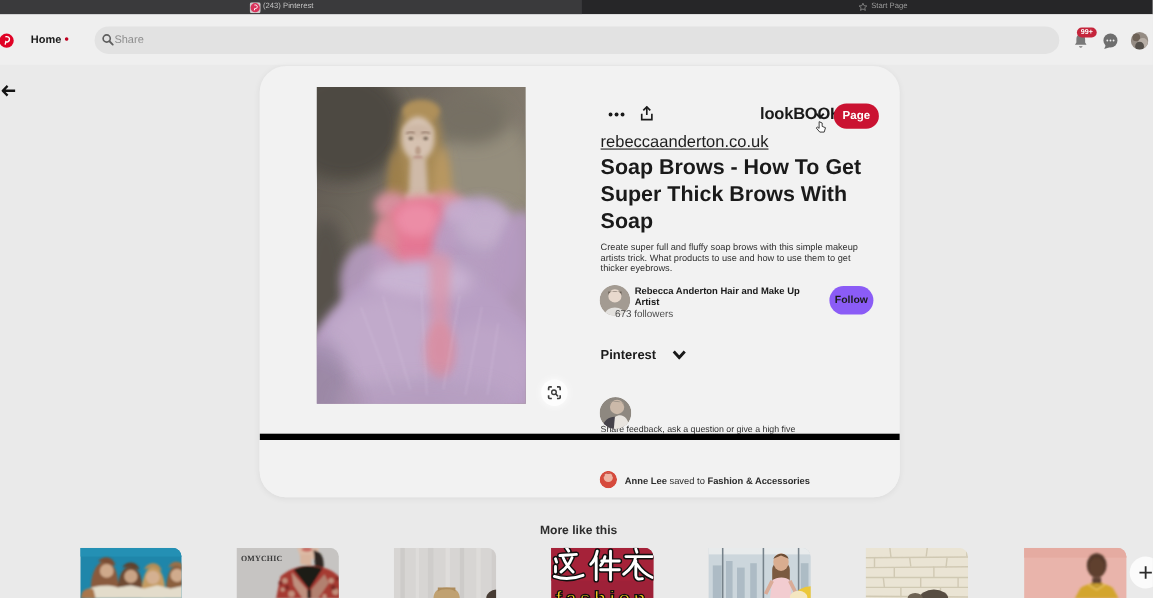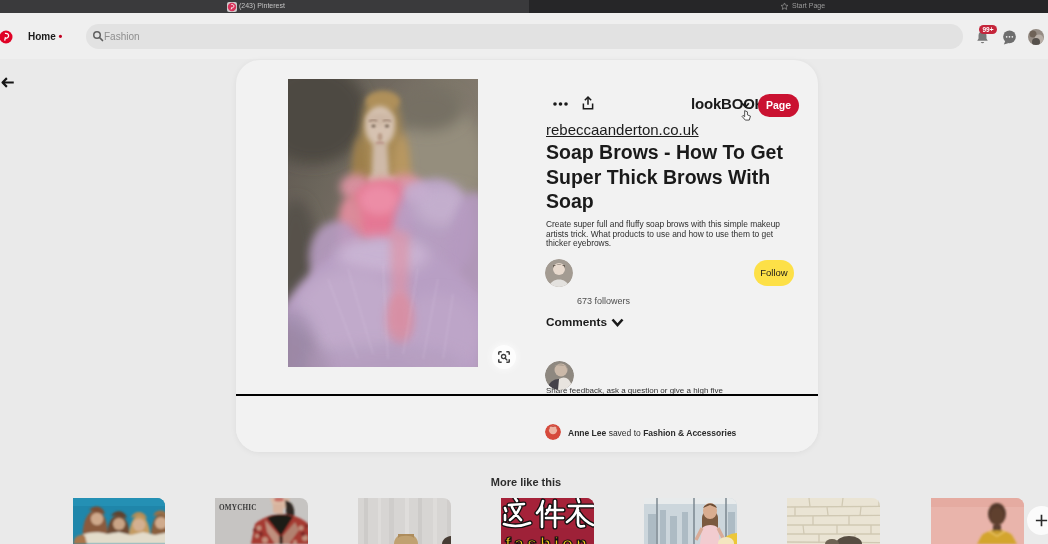--- a/index.html
+++ b/index.html
@@ -30,30 +30,30 @@
   #dots { left:26px; top:41px; }
   #lookbook { left:164px; top:35px; font-size:15px; font-weight:bold; color:#1a1a1a; letter-spacing:-0.2px; }
   #savebtn { left:231px; top:34px; width:41px; height:23px; background:#ca1231; border-radius:12px;
       color:#fff; font-size:10.5px; font-weight:bold; text-align:center; line-height:23px; }
   #link { left:19px; top:61px; font-size:15px; color:#1c1c1c; text-decoration:underline; }
   #title { left:19px; top:80px; width:260px; font-size:19.5px; line-height:24.5px; font-weight:bold;
       color:#1a1a1a; white-space:nowrap; }
   #desc { left:19px; top:160px; width:250px; font-size:8.4px; line-height:9.7px; color:#2e2e2e; white-space:nowrap; }
   #uplavatar { left:18px; top:199px; width:28px; height:28px; border-radius:50%; overflow:hidden; }
   #uplname { left:50px; top:200px; font-size:8.6px; line-height:9.5px; font-weight:bold; color:#1a1a1a; white-space:nowrap; }
-  #uplfol { left:50px; top:220px; font-size:9px; color:#4e4e4e;margin-top:16px; }
-  #followbtn { left:227px; top:200px; width:40px; height:26px; background:#fde047; border-radius:13px;
-      color:#1a1a1a; font-size:9.5px; font-weight:normal; text-align:center; line-height:26px; }
+  #uplfol { left:32px; top:220px; font-size:9px; color:#4e4e4e; }
+  #followbtn { left:227px; top:200px; width:40px; height:26px; background:#8b5cf6; border-radius:13px;
+      color:#1a1a1a; font-size:9.5px; font-weight:bold; text-align:center; line-height:26px; }
   #commhdr { left:19px; top:255px; font-size:11.8px; font-weight:bold; color:#1a1a1a; }
   #sharefb { left:19px; top:281px; font-size:8px; color:#2e2e2e;margin-top:45px; }
   #commavatar { left:18px; top:301px; width:29px; height:29px; border-radius:50%; overflow:hidden; }
   #comminput { left:54px; top:302px; width:217px; height:29px; background:#fafafa;
      border:1px solid #dcdcdc; border-radius:15px; }
   #comminput span { position:absolute; left:14px; top:8px; font-size:10px; color:#9b9b9b; }
-  #cardfoot { left:0px; top:334px; width:582px; height:58px; border-top:2px solid #000000;
+  #cardfoot { left:0px; top:334px; width:582px; height:58px; border-top:6px solid #000000;
      border-radius:0 0 24px 24px; background:#f2f2f2; }
   #annerow { left:309px; top:28px; height:16px; }
   #anneavatar { left:0px; top:0px; width:16px; height:16px; border-radius:50%; }
   #annetxt { left:23px; top:4px; font-size:8.5px; color:#2b2b2b; white-space:nowrap; }
 
   #backarrow { left:0px; top:75px; }
   #morelike { left:2px; top:476px; width:1048px; text-align:center; font-size:11px; font-weight:bold; color:#2d2d2d; }
 
   .thumb { position:absolute; top:498px; height:46px; border-radius:8px 8px 0 0; overflow:hidden;padding-left:40px; }
   #plusbtn { left:1027px; top:506px; width:29px; height:29px; border-radius:50%; background:#fbfbfb; }
@@ -82,21 +82,21 @@
   <svg class="abs" style="left:-1px;top:30px" width="14" height="14" viewBox="0 0 14 14">
     <circle cx="7" cy="7" r="6.5" fill="#e00225"></circle>
     <path d="M5.9 3.4 C8.4 2.9 10.1 4.3 9.5 6.4 C9 8.1 7.2 8.5 6.3 7.9 L5.7 10.6" stroke="#fff" stroke-width="1.3" fill="none"></path>
   </svg>
   <div id="home" class="abs">Home <span style="color:#c00020;font-size:11px;">•</span></div>
   <div id="searchpill" class="abs"></div>
   <svg class="abs" style="left:92px;top:30px" width="12" height="12" viewBox="0 0 24 24">
     <circle cx="10" cy="10" r="6.5" fill="none" stroke="#5f5f5f" stroke-width="3"></circle>
     <path d="M15 15 L21 21" stroke="#5f5f5f" stroke-width="3.4" stroke-linecap="round"></path>
   </svg>
-  <div id="searchtxt" class="abs">Fashion</div>
+  <div id="searchtxt" class="abs">Share</div>
 
   <svg class="abs" style="left:974px;top:29px" width="17" height="17" viewBox="0 0 24 24">
     <path d="M12 3 C8.6 3 6.4 5.6 6.4 9 L6.4 13.5 L4.6 16.5 L19.4 16.5 L17.6 13.5 L17.6 9 C17.6 5.6 15.4 3 12 3 Z" fill="#787878"></path>
     <path d="M9.6 18.4 a2.5 2.5 0 0 0 4.8 0 Z" fill="#787878"></path>
   </svg>
   <div class="abs" style="left:979px;top:25px;width:18px;height:9px;background:#c5253b;border-radius:5px;color:#fff;font-size:6.5px;font-weight:bold;text-align:center;line-height:9px;">99+</div>
 
   <svg class="abs" style="left:1001px;top:29px" width="17" height="17" viewBox="0 0 24 24">
     <circle cx="12" cy="11" r="9" fill="#6e6e6e"></circle>
     <path d="M6 17 L4 22 L11 19.6 Z" fill="#6e6e6e"></path>
@@ -233,23 +233,24 @@
               <circle cx="14" cy="14" r="14"></circle>
             </clipPath>
           </defs>
         <g clip-path="url(#ac1)">
           <rect width="28" height="28" fill="#a39b92"></rect>
           <circle cx="14" cy="10" r="6" fill="#e8d9cd"></circle>
           <path d="M4 28 C6 18 22 18 24 28 Z" fill="#e3e1de"></path>
           <path d="M8 10 C8 4 20 4 20 10 L20 6 L8 6 Z" fill="#695f55"></path>
         </g>
       </svg>
+      <div id="uplname" class="abs">Rebecca Anderton Hair and Make Up<br>Artist</div>
       <div id="uplfol" class="abs">673 followers</div>
       <div id="followbtn" class="abs">Follow</div>
-      <div id="commhdr" class="abs">Comments</div>
+      <div id="commhdr" class="abs">Pinterest</div>
       <svg class="abs" style="left:84px;top:258px" width="13" height="9" viewBox="0 0 13 9">
         <path d="M1.5 1.5 L6.5 7 L11.5 1.5" fill="none" stroke="#1a1a1a" stroke-width="2.6"></path>
       </svg>
       <div id="sharefb" class="abs">Share feedback, ask a question or give a high five</div>
       <svg id="commavatar" class="abs" width="29" height="29" viewBox="0 0 29 29">
         <defs>
             <clipPath id="ac2">
               <circle cx="14.5" cy="14.5" r="14.5"></circle>
             </clipPath>
           </defs>

